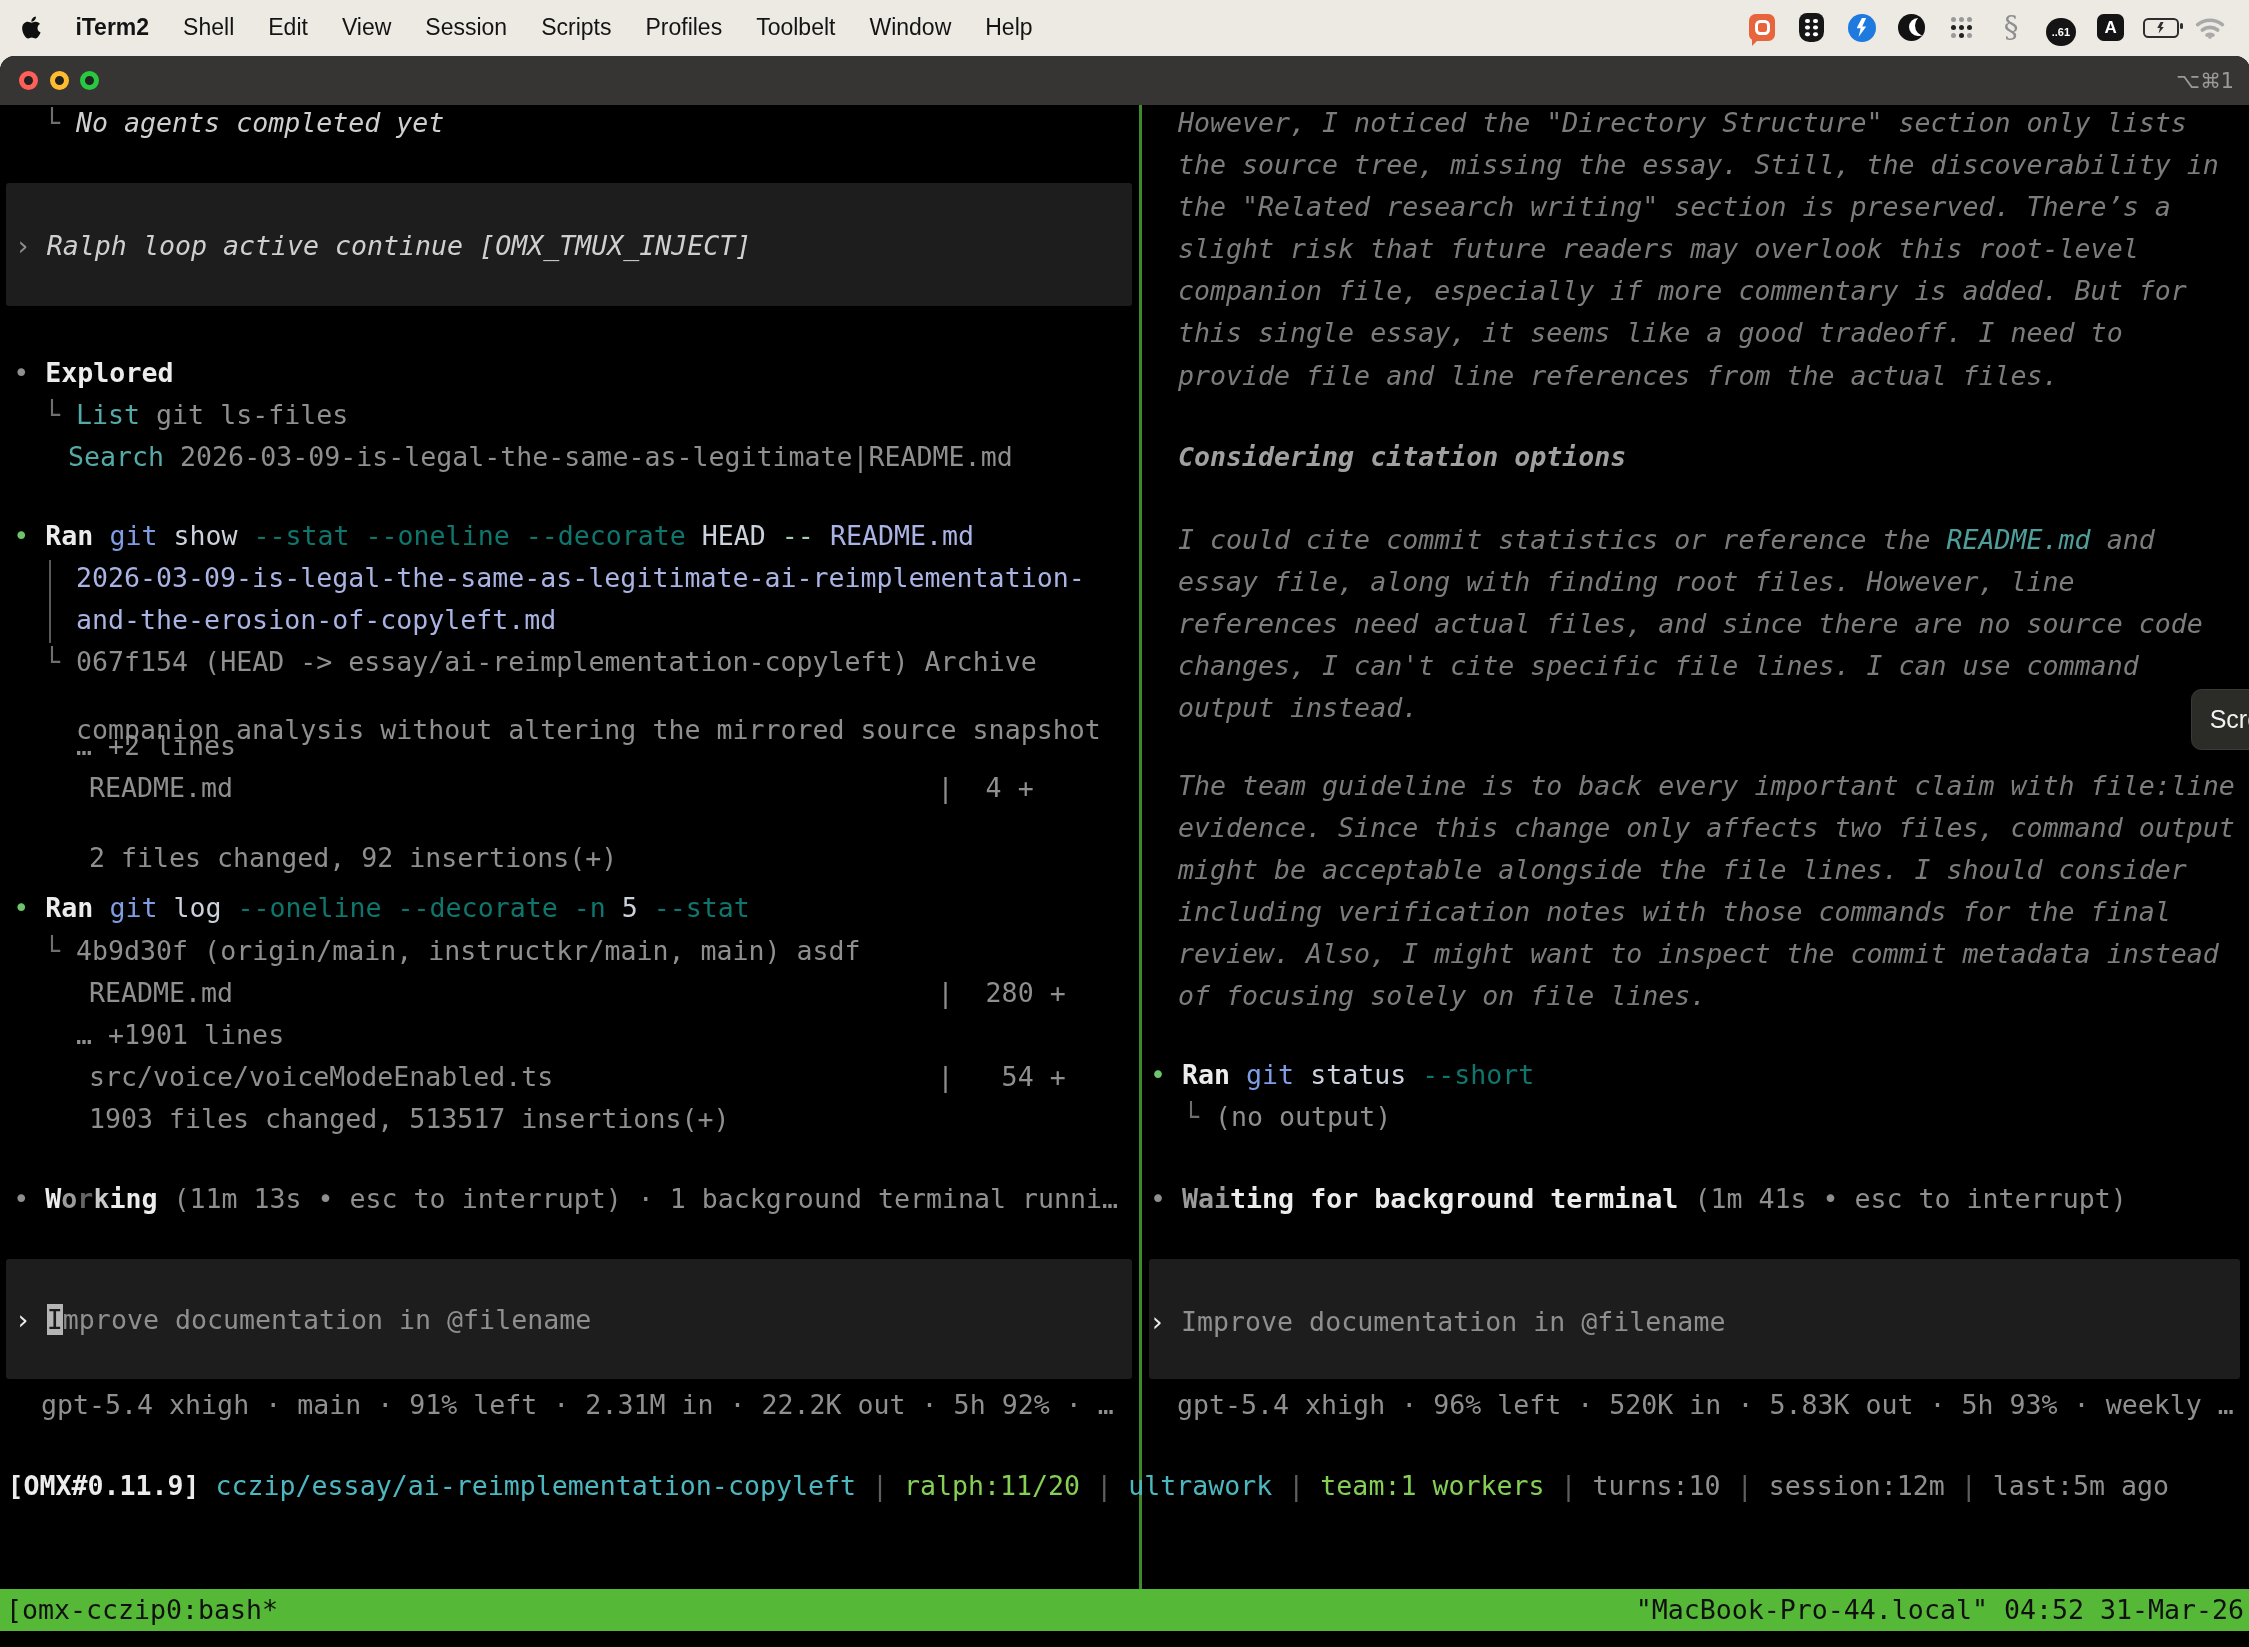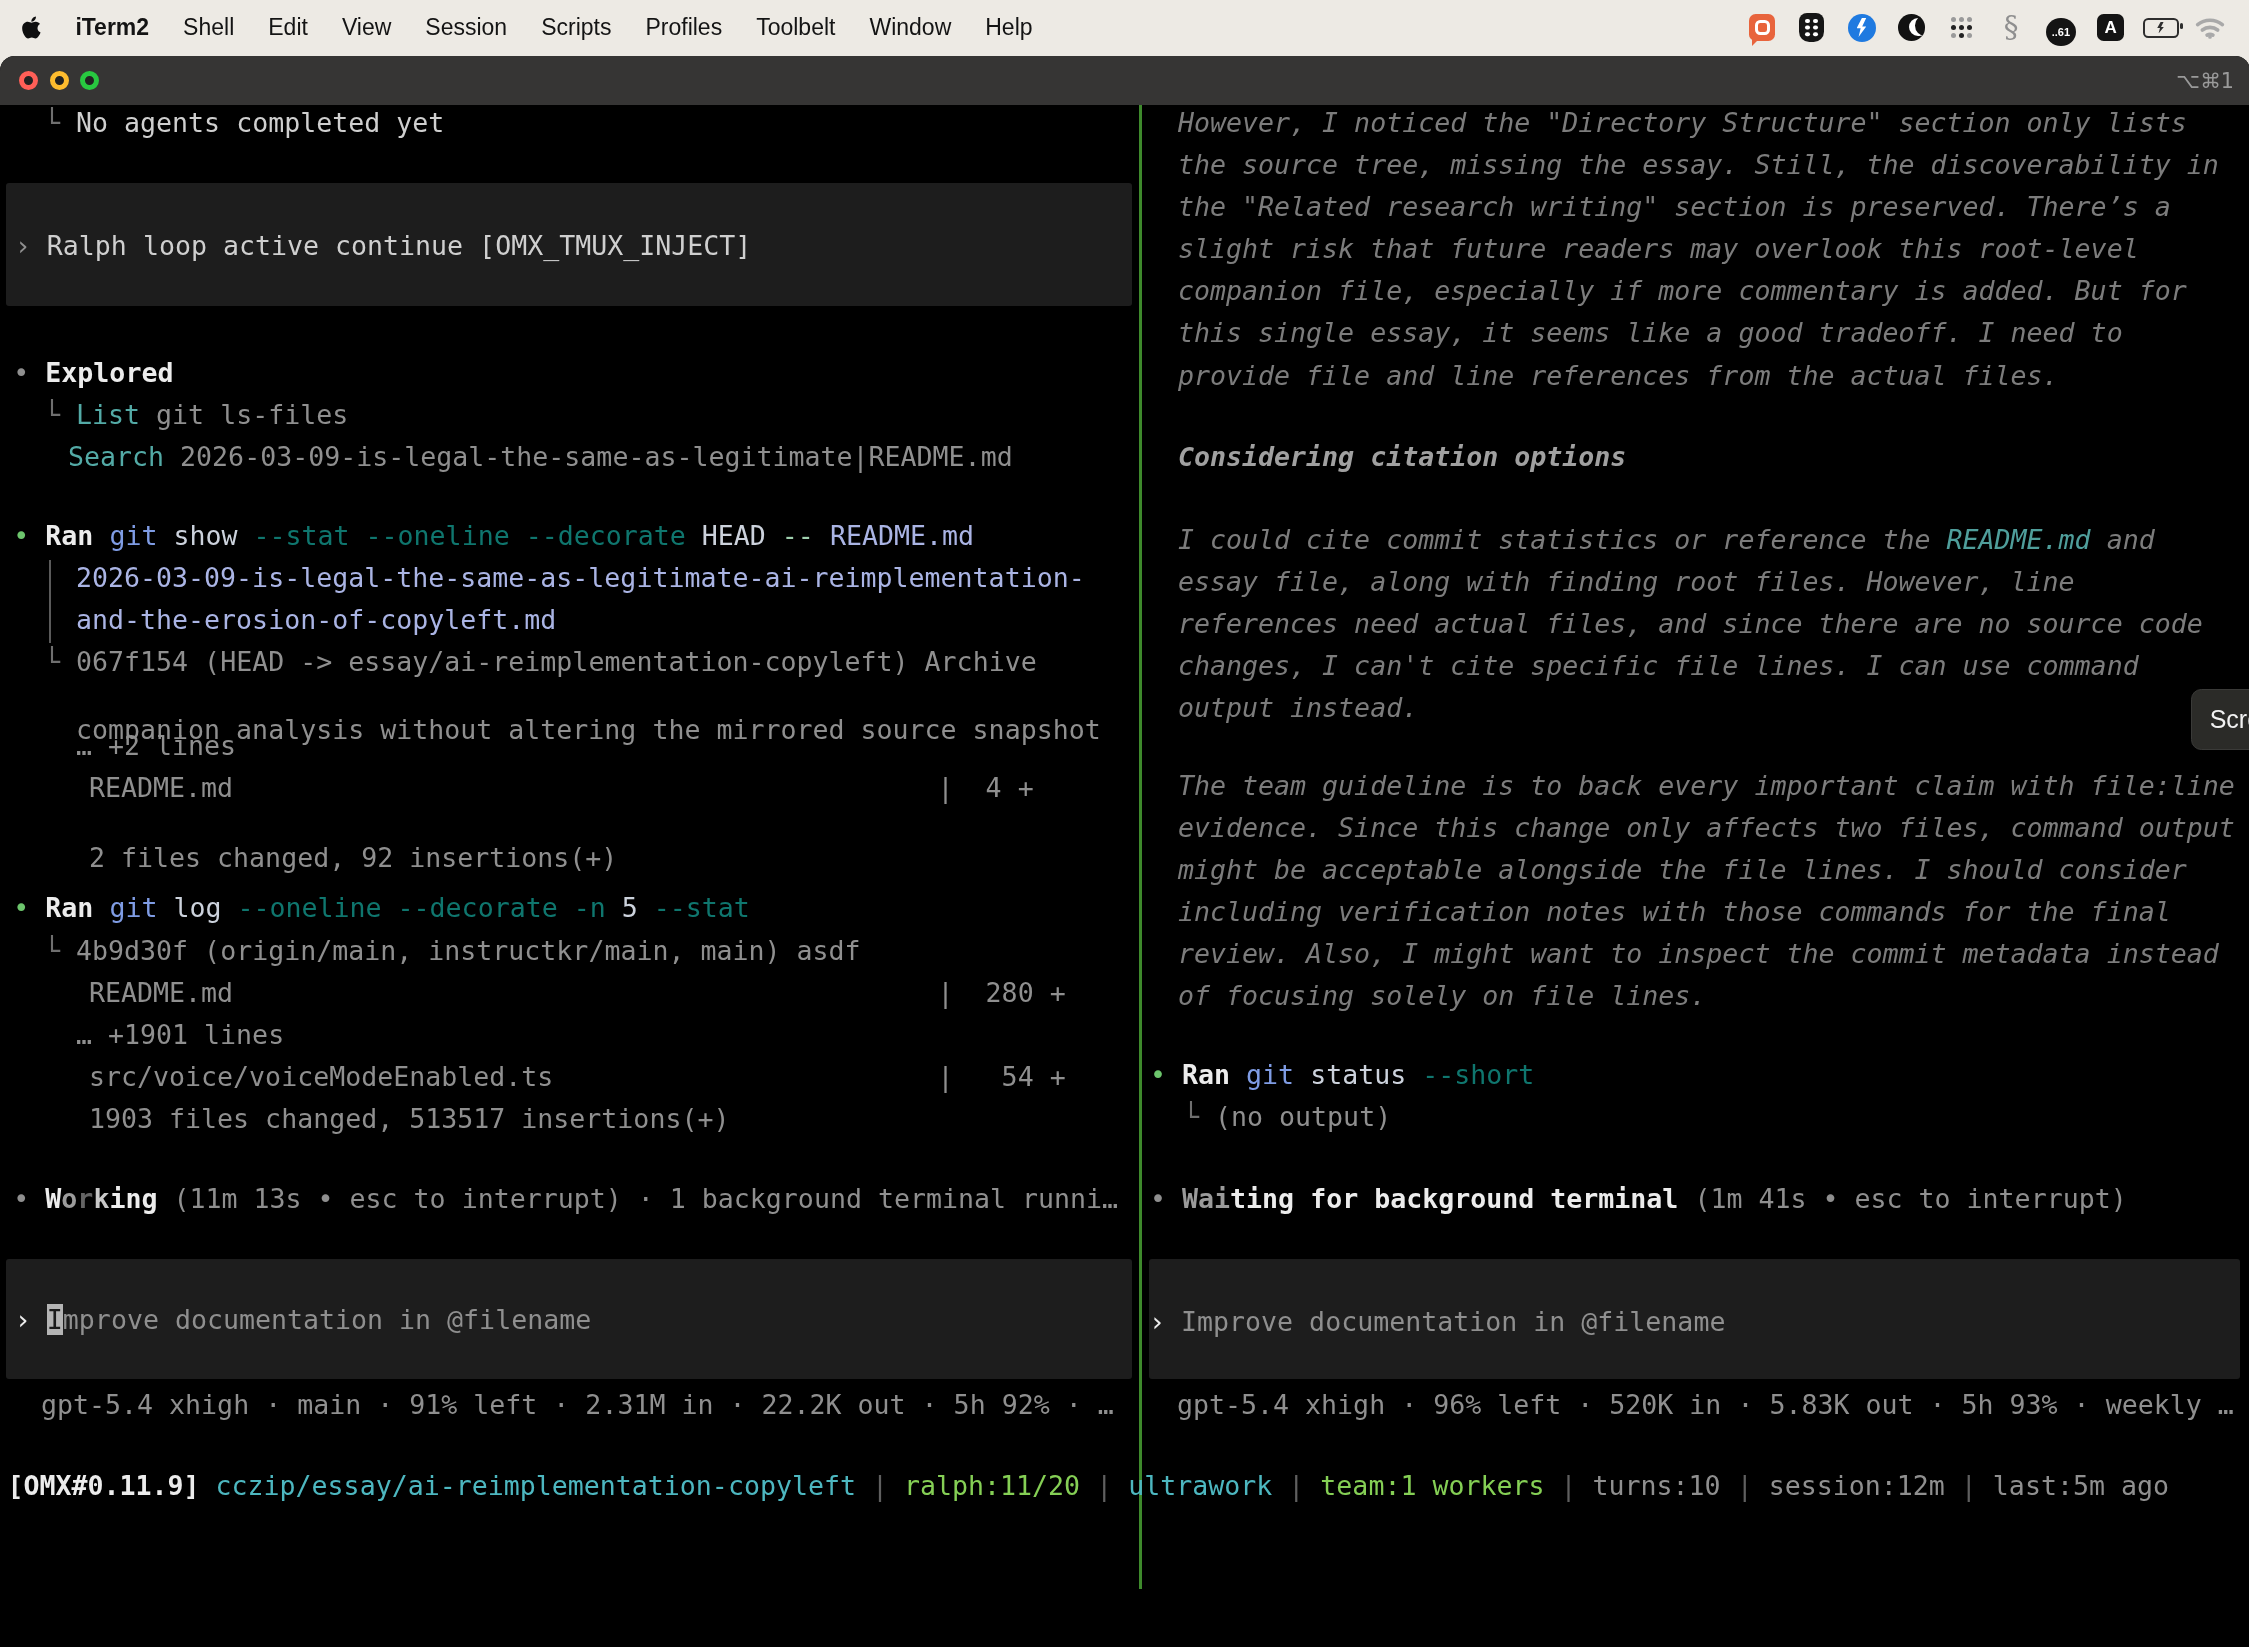--- a/index.html
+++ b/index.html
@@ -43,21 +43,21 @@
   .wtitle{width:100%;text-align:center;color:#bdbdbd;font-size:21.4px;font-weight:700;font-family:"Liberation Sans",sans-serif;}
   .wshort{position:absolute;right:16px;color:#9a9a9a;font-size:20.7px;font-family:"DejaVu Sans",sans-serif;}
 
   
   .content{position:absolute;top:49px;left:0;right:0;bottom:0;background:#000;}
   .box{position:absolute;background:#1d1d1d;border-radius:3px;}
   .divider{position:absolute;background:#3e8a2c;}
   .guide{position:absolute;background:#5a5a5a;}
   .tl{position:absolute;white-space:pre;font:26.6px/42px "DejaVu Sans Mono",monospace;}
   .w{color:#ececec;} .wb{color:#ececec;font-weight:700;}
-  .lt{color:#ccd2dc;} .lt2{color:#cfcfcf;}
+  .lt{color:#ccd2dc;} .lt2{color:#cfcfcf;font-style:italic;}
   .g{color:#8f8f8f;} .gb{color:#9a9a9a;font-weight:700;} .dim{color:#6f6f6f;} .dim2{color:#646464;font-weight:700;}
   .shm1{color:#ededed;font-weight:700;} .shm2{color:#9b9b9b;font-weight:700;} .shm3{color:#c9c9c9;font-weight:700;}
   .it{color:#7c7c7c;font-style:italic;} .itb{color:#a0a0a0;font-style:italic;font-weight:700;}
   .link{color:#4f9e9b;font-style:italic;}
   .teal{color:#53aaa6;} .cyan{color:#4db7c0;} .blue{color:#7f9ce4;} .lav{color:#aab4e4;}
   .pink{color:#0f766e;} .mint{color:#9fd0ae;} .grnb{color:#6cc56c;} .grn{color:#85cf55;} .sep{color:#5f5f5f;}
   .cur{background:#b4b4b4;color:#1b1b1b;}
 
   .tooltip{position:absolute;background:#2b2b28;border:0.7px solid #3a3a38;border-radius:10.3px 0 0 10.3px;color:#f2f2f2;font-size:25px;font-family:"Liberation Sans",sans-serif;display:flex;align-items:center;padding-left:17.7px;overflow:hidden;}
 
@@ -192,16 +192,20 @@
           <div class="tl" style="left: 1150px; top: 949px;"><span class="grnb">• </span><span class="wb">Ran </span><span class="blue">git </span><span class="lt">status </span><span class="pink">--short</span></div>
           <div class="tl" style="left: 1183px; top: 991px;"><span class="dim">└ </span><span class="g">(no output)</span></div>
           <div class="tl" style="left: 1150px; top: 1073px;"><span class="g">• </span><span class="gb">Wai</span><span class="wb">ting for background terminal</span><span class="g"> (1m 41s • esc to interrupt)</span></div>
           <div class="tl" style="left: 1149px; top: 1196px;"><span class="w">› </span><span class="g">Improve documentation in @filename</span></div>
           <div class="tl" style="left: 1177px; top: 1279px;"><span class="g">gpt-5.4 xhigh · 96% left · 520K in · 5.83K out · 5h 93% · weekly …</span></div>
           <div class="tl" style="left: 7.4px; top: 1360px;"><span class="wb">[OMX#0.11.9] </span><span class="cyan">cczip/essay/ai-reimplementation-copyleft</span><span class="sep"> | </span><span class="grn">ralph:11/20</span><span class="sep"> | </span><span class="cyan">ultrawork</span><span class="sep"> | </span><span class="grn">team:1 workers</span><span class="sep"> | </span><span class="g">turns:10</span><span class="sep"> | </span><span class="g">session:12m</span><span class="sep"> | </span><span class="g">last:5m ago</span></div>
         </div>
 
       <div class="tooltip" style="left:2191px;top:584px;width:59px;height:59px;">Scre</div>
 
+      <div class="tmuxbar" style="top:1484px;">
+        <span>[omx-cczip0:bash*</span>
+        <span>"MacBook-Pro-44.local" 04:52 31-Mar-26</span>
+      </div>
     </div>
   </div>
 </div>
 
 
 </body></html>

